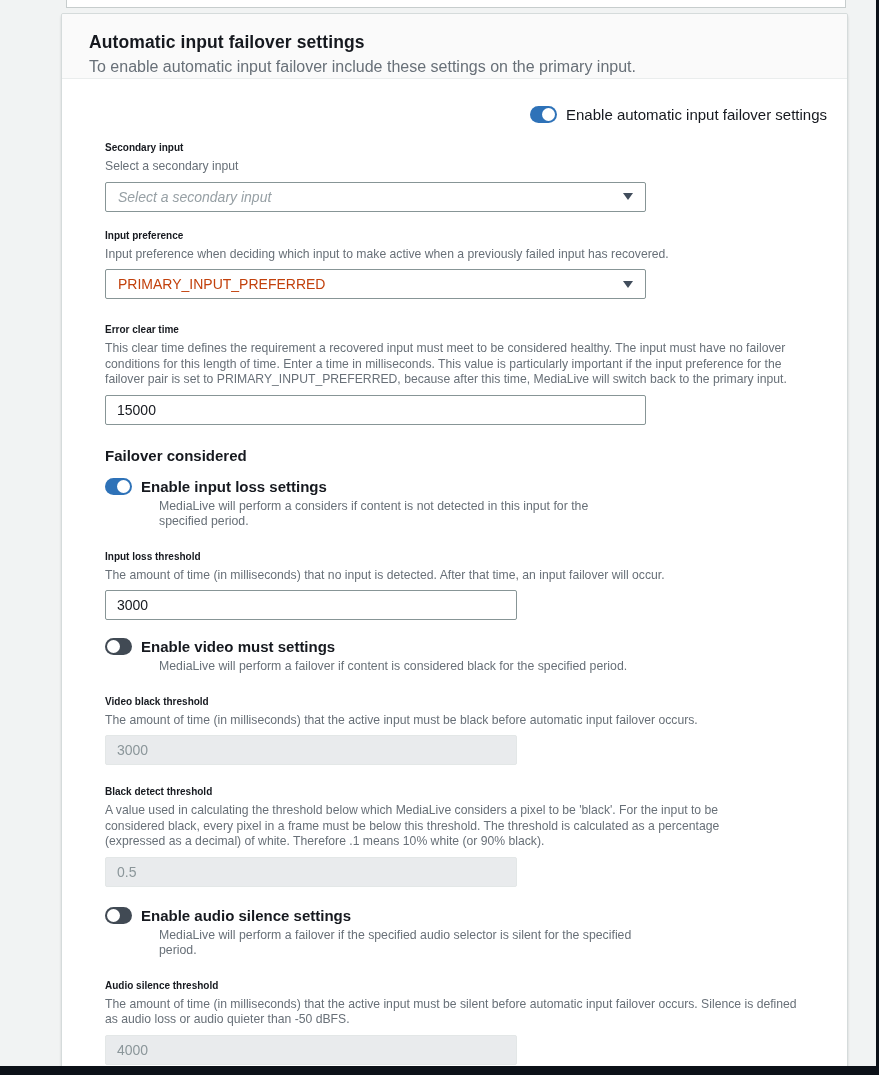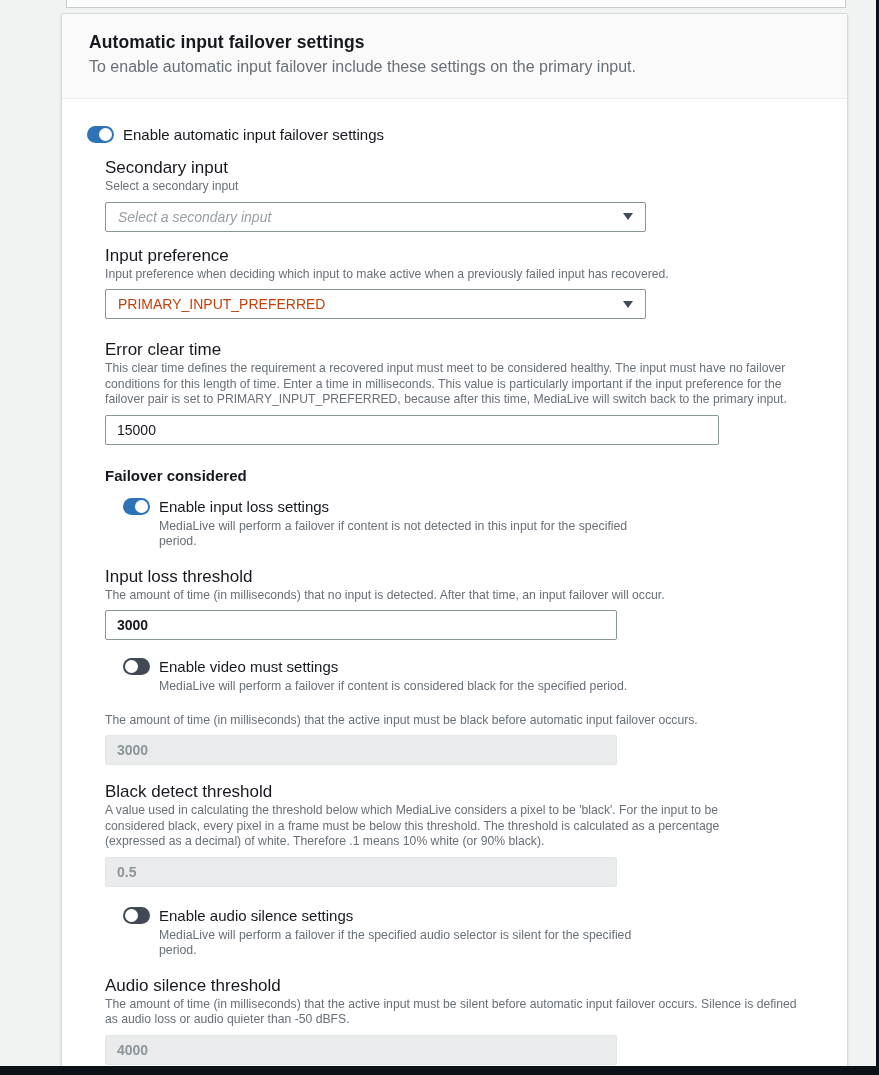--- a/index.html
+++ b/index.html
@@ -8,63 +8,63 @@
     background:#f1f3f3;
     font-family:"Liberation Sans","DejaVu Sans",sans-serif;
     -webkit-font-smoothing:antialiased;
   }
   .edge-right{position:absolute;top:0;right:0;width:3px;height:1075px;background:#0c1118;}
   .edge-bottom{position:absolute;left:0;bottom:0;width:879px;height:9px;background:#0c1118;}
   .prev-card{position:absolute;top:-3px;left:66px;width:778px;height:10px;background:#ffffff;
     border:1px solid #c7cdcd;border-top:none;}
   .card{position:absolute;top:13px;left:61px;width:785px;background:#ffffff;
     border:1px solid #d5dbdb;border-radius:2px;box-shadow:0 2px 3px -1px rgba(0,0,0,0.35);}
-  .card-header{background:#fafafa;border-bottom:1px solid #eaeded;padding:18px 28px 24px 27px;border-radius:2px 2px 0 0;}
+  .card-header{background:#fafafa;border-bottom:1px solid #eaeded;padding:18px 28px 4px 27px;border-radius:2px 2px 0 0;}
   .card-title{font-size:17.5px;font-weight:bold;color:#16191f;letter-spacing:.1px;}
   .card-desc{font-size:16px;color:#687078;margin-top:6px;line-height:15px;}
   .card-body{padding:27px 20px 32px 43px;}
 
   
   .toggle-row{display:flex;align-items:center;}
   .toggle{width:27px;height:17px;border-radius:9px;position:relative;flex:none;cursor:pointer;}
   .toggle.on{background:#2e72b8;}
   .toggle.off{background:#414a54;}
   .toggle .knob{position:absolute;top:2px;width:13px;height:13px;border-radius:50%;background:#ffffff;}
   .toggle.on .knob{right:2px;}
   .toggle.off .knob{left:2px;}
   .toggle-label{font-size:15px;color:#16191f;margin-left:9px;}
-  .master-toggle{margin-left:-18px;}
-  .cond-toggle{margin-left:18px;}
+  .master-toggle{margin-left:-18px;justify-content:flex-end;}
+  .cond-toggle{font-weight:bold;}
   .toggle-desc{margin-left:54px;margin-top:4px;font-size:12.3px;line-height:15.5px;color:#687078;max-width:478px;}
 
   
   .fg{margin-top:16px;}
-  .fg-label{font-size:17px;color:#16191f;line-height:17px;}
+  .fg-label{font-size:10px;color:#16191f;line-height:17px;font-weight:bold;}
   .fg-desc{font-size:12.2px;color:#687078;margin-top:3px;line-height:15.5px;max-width:710px;}
   .fg-desc.narrow{max-width:672px;}
   .fg-desc.wide{max-width:705px;}
   .control{margin-top:7px;}
 
   .select-box{width:541px;height:30px;box-sizing:border-box;background:#fff;
     border:1px solid #879596;border-radius:2px;display:flex;align-items:center;
     justify-content:space-between;padding:0 12px;cursor:pointer;}
   .select-value{font-size:14px;color:#c2410c;}
   .select-value.placeholder{font-style:italic;color:#97a0a5;}
   .caret{width:0;height:0;border-left:5.5px solid transparent;border-right:5.5px solid transparent;
     border-top:7.5px solid #414d5c;flex:none;}
 
-  .text-input{width:614px;height:30px;box-sizing:border-box;background:#fff;
+  .text-input{width:541px;height:30px;box-sizing:border-box;background:#fff;
     border:1px solid #879596;border-radius:2px;padding:0 11px;font-size:14px;color:#16191f;
     font-family:inherit;outline:none;display:block;}
   .text-input.disabled{background:#e9ebed;border:1px solid #e3e7e7;color:#8b969a;}
 
   .section-heading{margin-top:22px;font-size:15px;font-weight:bold;color:#16191f;}
   .cond-group{margin-top:14px;}
   .nested{margin-top:18px;}
-  .nested .text-input{width:512px;font-weight:bold;}
+  .nested .text-input{width:412px;}
   .after-input{margin-top:18px;}
 </style>
 </head>
 <body>
 
 <div class="prev-card"></div>
 
 <div class="card">
 
   <div class="card-header">
@@ -113,41 +113,42 @@
 
     <div class="section-heading">Failover considered</div>
 
     <div class="cond-group">
       <div class="toggle-row cond-toggle">
         <div class="toggle on">
           <div class="knob"></div>
         </div>
         <div class="toggle-label">Enable input loss settings</div>
       </div>
-      <div class="toggle-desc">MediaLive will perform a failover if content is not detected in this input for the specified period.</div>
+      <div class="toggle-desc">MediaLive will perform a considers if content is not detected in this input for the specified period.</div>
 
       <div class="nested">
         <div class="fg-label">Input loss threshold</div>
         <div class="fg-desc">The amount of time (in milliseconds) that no input is detected. After that time, an input failover will occur.</div>
         <div class="control">
           <input class="text-input" type="text" value="3000" style="">
         </div>
       </div>
     </div>
 
     <div class="cond-group after-input">
       <div class="toggle-row cond-toggle">
         <div class="toggle off">
           <div class="knob"></div>
         </div>
         <div class="toggle-label">Enable video must settings</div>
       </div>
       <div class="toggle-desc">MediaLive will perform a failover if content is considered black for the specified period.</div>
 
       <div class="nested">
+        <div class="fg-label">Video black threshold</div>
         <div class="fg-desc">The amount of time (in milliseconds) that the active input must be black before automatic input failover occurs.</div>
         <div class="control">
           <input class="text-input disabled" type="text" readonly="" value="3000" style="">
         </div>
       </div>
 
       <div class="nested">
         <div class="fg-label">Black detect threshold</div>
         <div class="fg-desc narrow">A value used in calculating the threshold below which MediaLive considers a pixel to be 'black'. For the input to be considered black, every pixel in a frame must be below this threshold. The threshold is calculated as a percentage (expressed as a decimal) of white. Therefore .1 means 10% white (or 90% black).</div>
         <div class="control">

